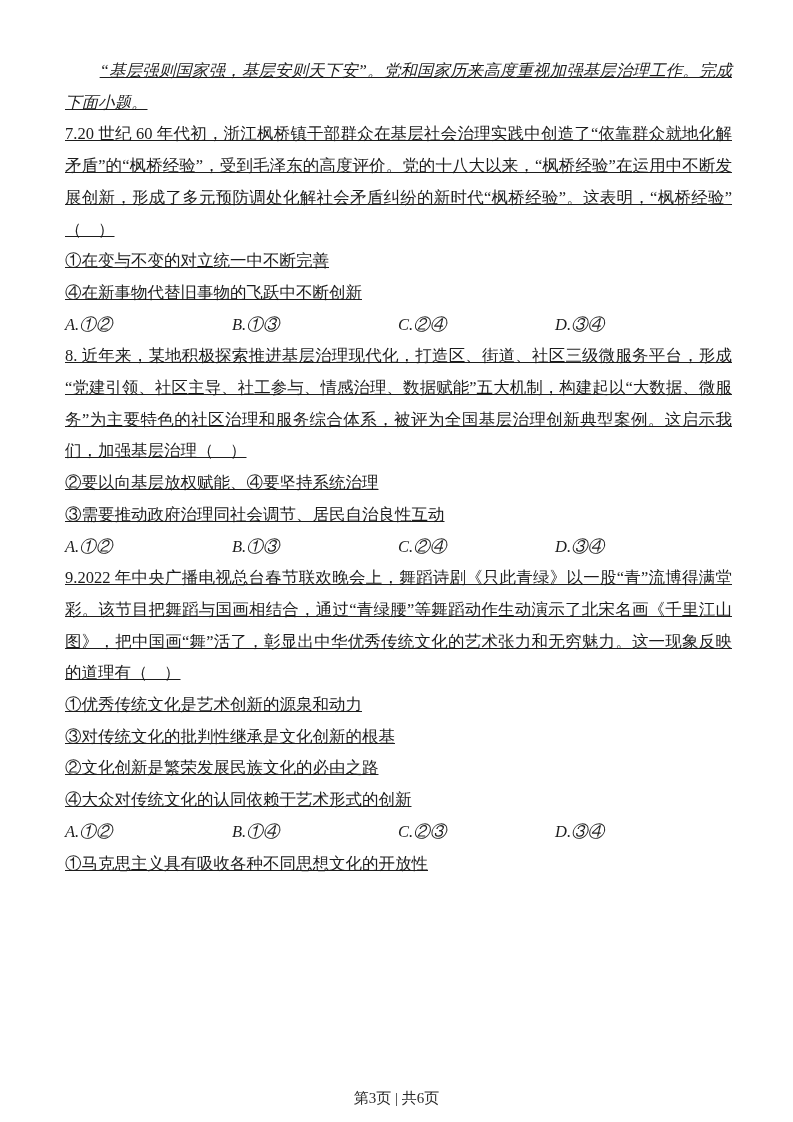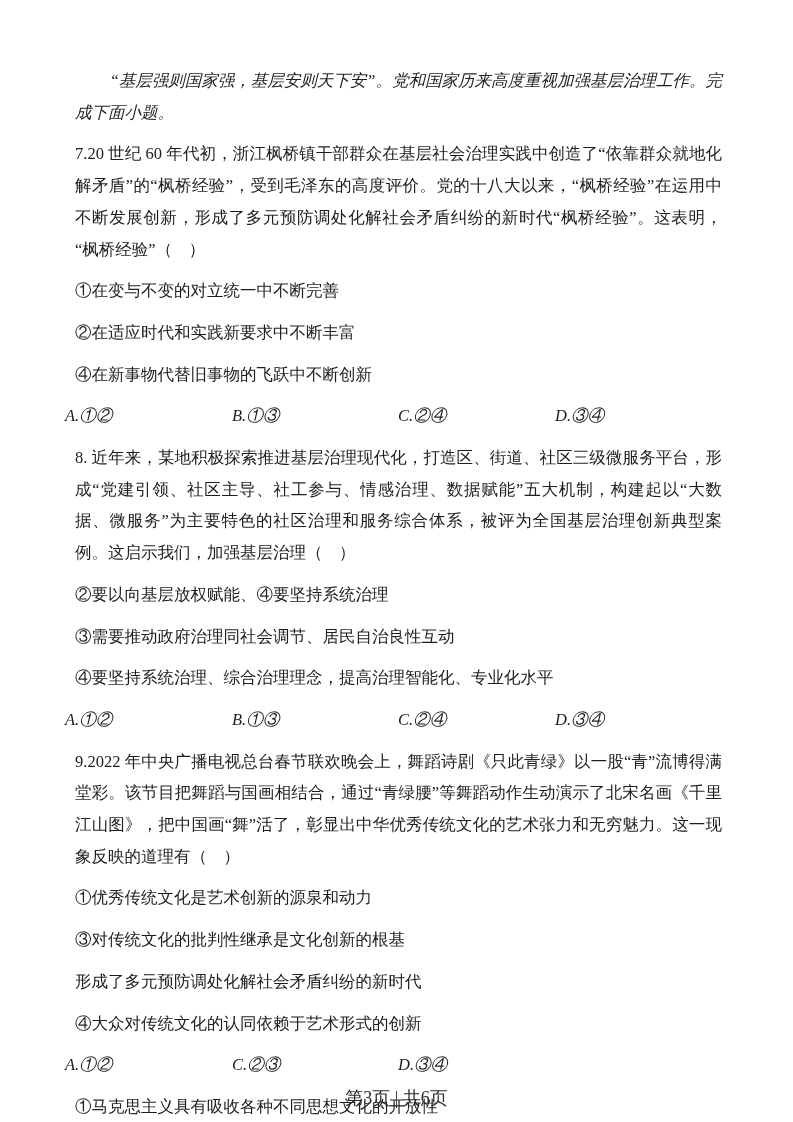--- a/index.html
+++ b/index.html
@@ -20,85 +20,85 @@
     position: absolute;
     top: 55px;
     left: 65px;
     width: 667px;
     font-size: 16.5px;
     line-height: 31.7px;
     text-align: justify;
     text-justify: inter-ideograph;
   }
   .content p {
-    margin: 10px;
+    margin: 0;
     padding: 0;
+    text-decoration: underline;
   }
   .intro {
     text-indent: 2.1em;
     font-style: italic;
   }
   .choices-row {
     display: grid;
     grid-template-columns: 167px 166px 157px auto;
     line-height: 31.7px;
   }
   .choice {
     white-space: nowrap;
     font-style: italic;
   }
   .footer {
     position: absolute;
     left: 0;
     width: 100%;
     top: 1088px;
     text-align: center;
-    font-size: 18px;
+    font-size: 15px;
     line-height: 20px;
     color: #2a2a2a;
     font-family: "Liberation Serif", "DejaVu Serif", serif;
   }
 </style>
 </head>
 <body>
 
 <div class="page">
   <div class="content">
 
     <p class="intro">“基层强则国家强，基层安则天下安”。党和国家历来高度重视加强基层治理工作。完成下面小题。</p>
 
     <p class="stem">7.20 世纪 60 年代初，浙江枫桥镇干部群众在基层社会治理实践中创造了“依靠群众就地化解矛盾”的“枫桥经验”，受到毛泽东的高度评价。党的十八大以来，“枫桥经验”在运用中不断发展创新，形成了多元预防调处化解社会矛盾纠纷的新时代“枫桥经验”。这表明，“枫桥经验”（　）</p>
     <p class="option">①在变与不变的对立统一中不断完善</p>
-    <p class="option">②在适应时代和实践新要求中不断丰富</p>
     <p class="option">④在新事物代替旧事物的飞跃中不断创新</p>
     <div class="choices-row">
       <span class="choice">A.①②</span>
       <span class="choice">B.①③</span>
       <span class="choice">C.②④</span>
       <span class="choice">D.③④</span>
     </div>
 
     <p class="stem">8. 近年来，某地积极探索推进基层治理现代化，打造区、街道、社区三级微服务平台，形成“党建引领、社区主导、社工参与、情感治理、数据赋能”五大机制，构建起以“大数据、微服务”为主要特色的社区治理和服务综合体系，被评为全国基层治理创新典型案例。这启示我们，加强基层治理（　）</p>
     <p class="option">②要以向基层放权赋能、④要坚持系统治理</p>
     <p class="option">③需要推动政府治理同社会调节、居民自治良性互动</p>
-    <p class="option">④要坚持系统治理、综合治理理念，提高治理智能化、专业化水平</p>
     <div class="choices-row">
       <span class="choice">A.①②</span>
       <span class="choice">B.①③</span>
       <span class="choice">C.②④</span>
       <span class="choice">D.③④</span>
     </div>
 
     <p class="stem">9.2022 年中央广播电视总台春节联欢晚会上，舞蹈诗剧《只此青绿》以一股“青”流博得满堂彩。该节目把舞蹈与国画相结合，通过“青绿腰”等舞蹈动作生动演示了北宋名画《千里江山图》，把中国画“舞”活了，彰显出中华优秀传统文化的艺术张力和无穷魅力。这一现象反映的道理有（　）</p>
     <p class="option">①优秀传统文化是艺术创新的源泉和动力</p>
     <p class="option">③对传统文化的批判性继承是文化创新的根基</p>
-    <p class="option">形成了多元预防调处化解社会矛盾纠纷的新时代</p>
+    <p class="option">②文化创新是繁荣发展民族文化的必由之路</p>
     <p class="option">④大众对传统文化的认同依赖于艺术形式的创新</p>
     <div class="choices-row">
       <span class="choice">A.①②</span>
+      <span class="choice">B.①④</span>
       <span class="choice">C.②③</span>
       <span class="choice">D.③④</span>
     </div>
 
     <p class="option">①马克思主义具有吸收各种不同思想文化的开放性</p>
 
   </div>
 
   <div class="footer">第3页 | 共6页</div>
 </div>

